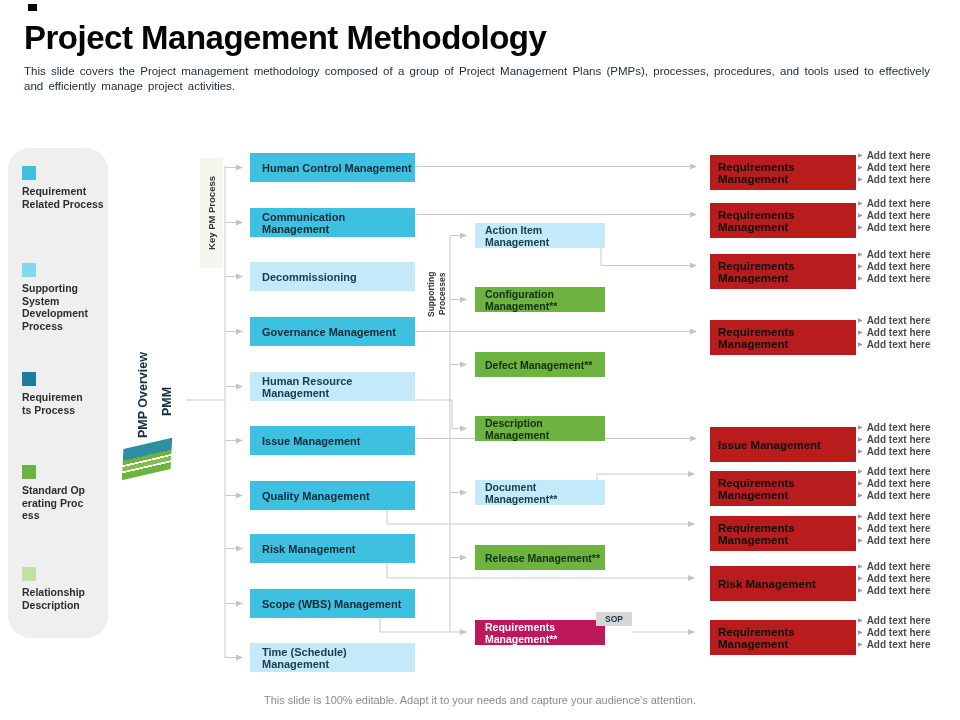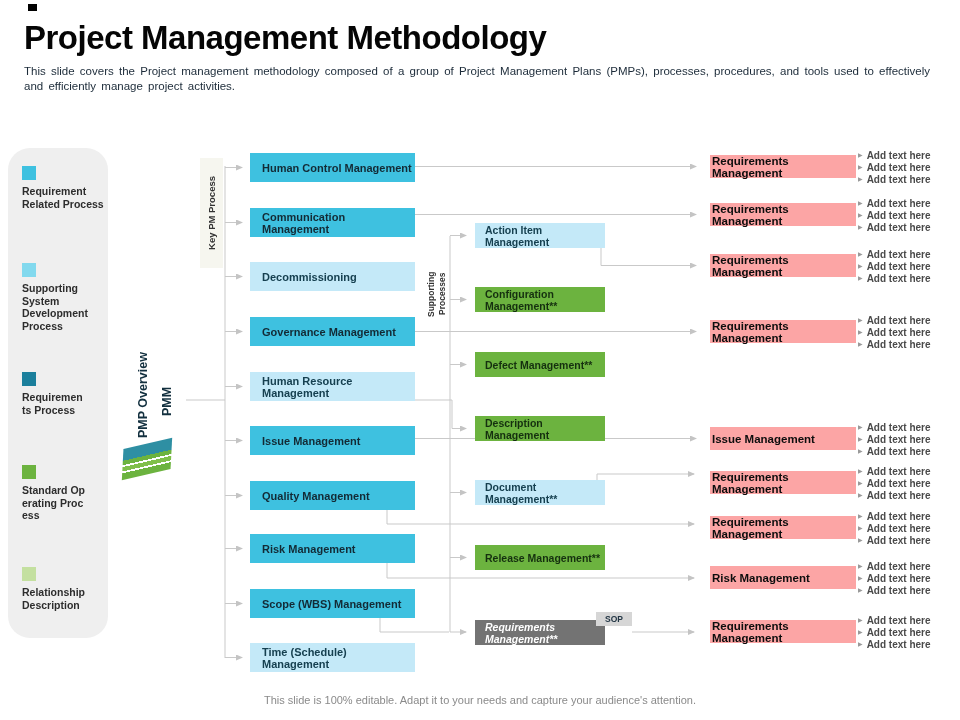--- a/index.html
+++ b/index.html
@@ -41,26 +41,26 @@
   .pmp-icon{position:absolute;left:122px;top:444px;width:50px;height:30px;z-index:2;
             transform:rotate(-13deg) skewX(-16deg);
             background:linear-gradient(180deg,#2e8fa3 0 38%,#6cb33f 38% 52%,#ffffff 52% 58%,
                        #7fbf4a 58% 72%,#ffffff 72% 78%,#6cb33f 78% 100%);}
 
   
   .box{position:absolute;z-index:2;display:flex;align-items:center;box-sizing:border-box;
        font-weight:700;}
   .left-box{left:250px;width:165px;height:29px;padding-left:12px;font-size:11px;color:#132a35;}
   .mid-box{left:475px;width:130px;height:25px;padding-left:10px;font-size:10.5px;color:#15300f;}
-  .right-box{left:710px;width:146px;height:23px;padding-left:2px;font-size:11.5px;color:#0d0d0d;
-             background:#fca5a5;}
+  .right-box{left:710px;width:146px;height:35px;padding-left:8px;font-size:11.5px;color:#0d0d0d;
+             background:#b91c1c;}
   .cyan{background:#3ec1e0;}
   .light{background:#c4e9f8;color:#164050;}
   .green{background:#6cb33f;}
-  .teal{background:#737373;color:#ffffff;font-style:italic;}
+  .teal{background:#be185d;color:#ffffff;}
   .sop-tag{position:absolute;left:596px;top:612px;width:36px;height:14px;background:#d6d6d6;z-index:3;
            font-size:8.5px;font-weight:700;color:#233645;display:flex;align-items:center;justify-content:center;}
 
   
   .add-group{position:absolute;left:858px;width:98px;z-index:2;}
   .add-line{display:flex;align-items:center;height:12px;cursor:pointer;}
   .add-arrow{font-size:6px;color:#9a9a9a;margin-right:4px;line-height:1;}
   .add-text{font-size:10px;color:#4a4a4a;font-weight:700;white-space:nowrap;}
 </style>
 </head>

